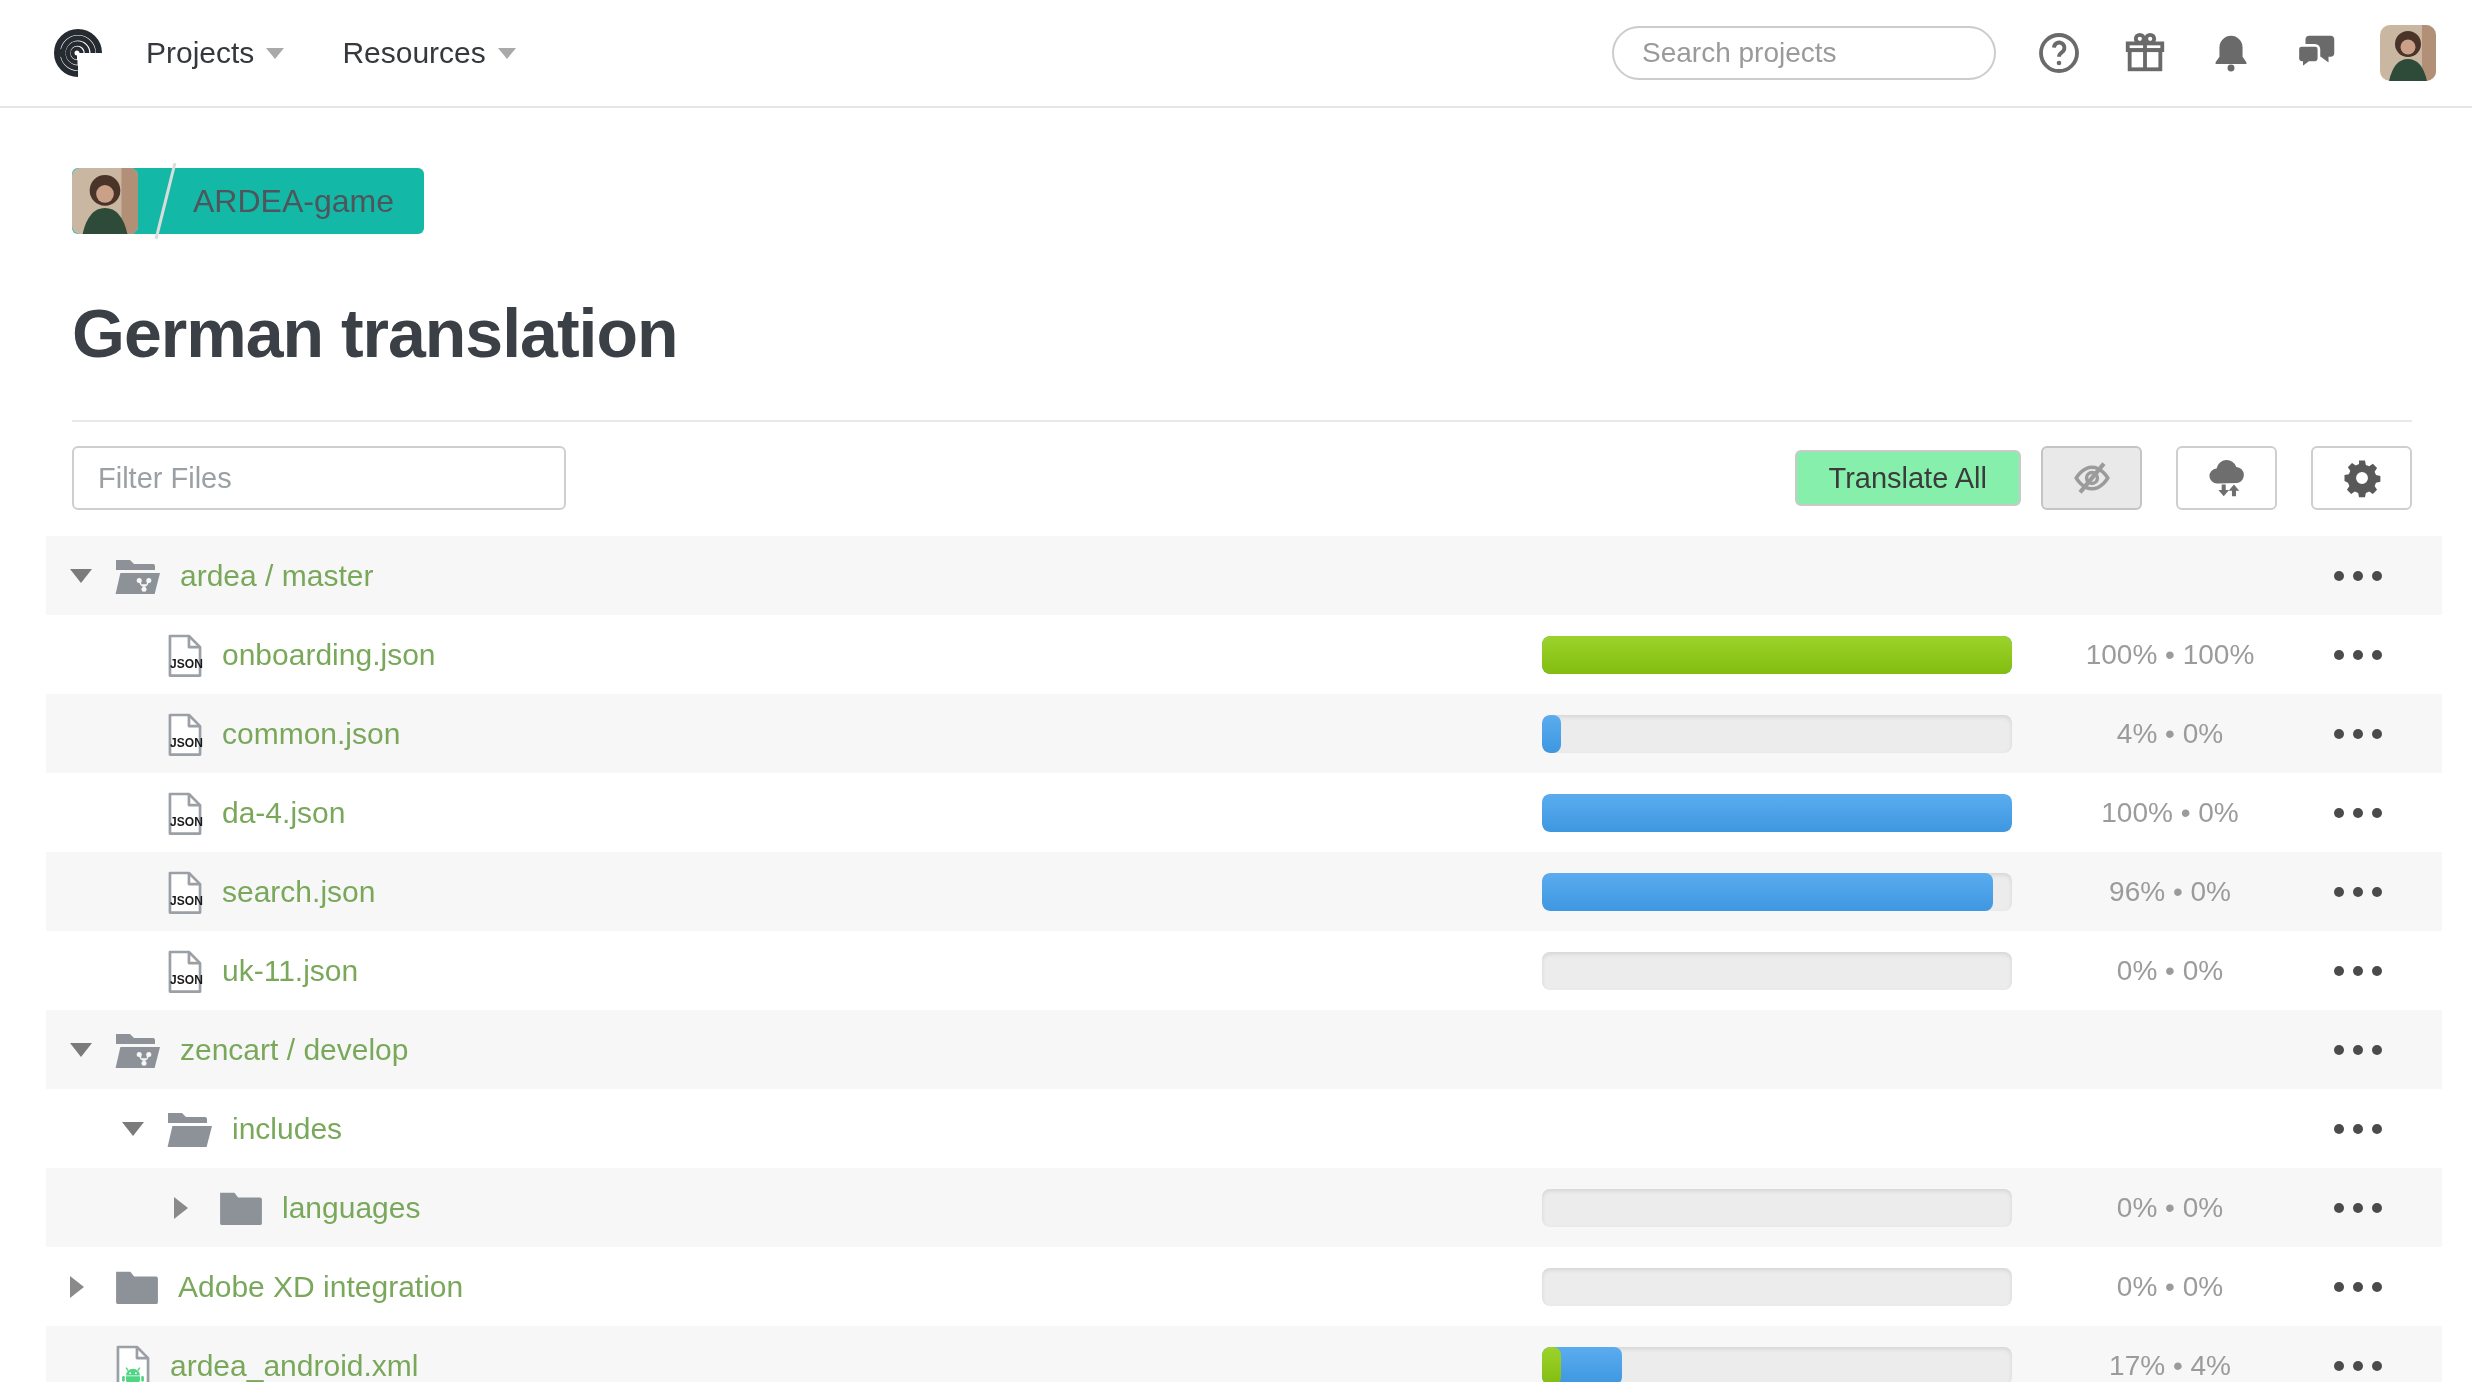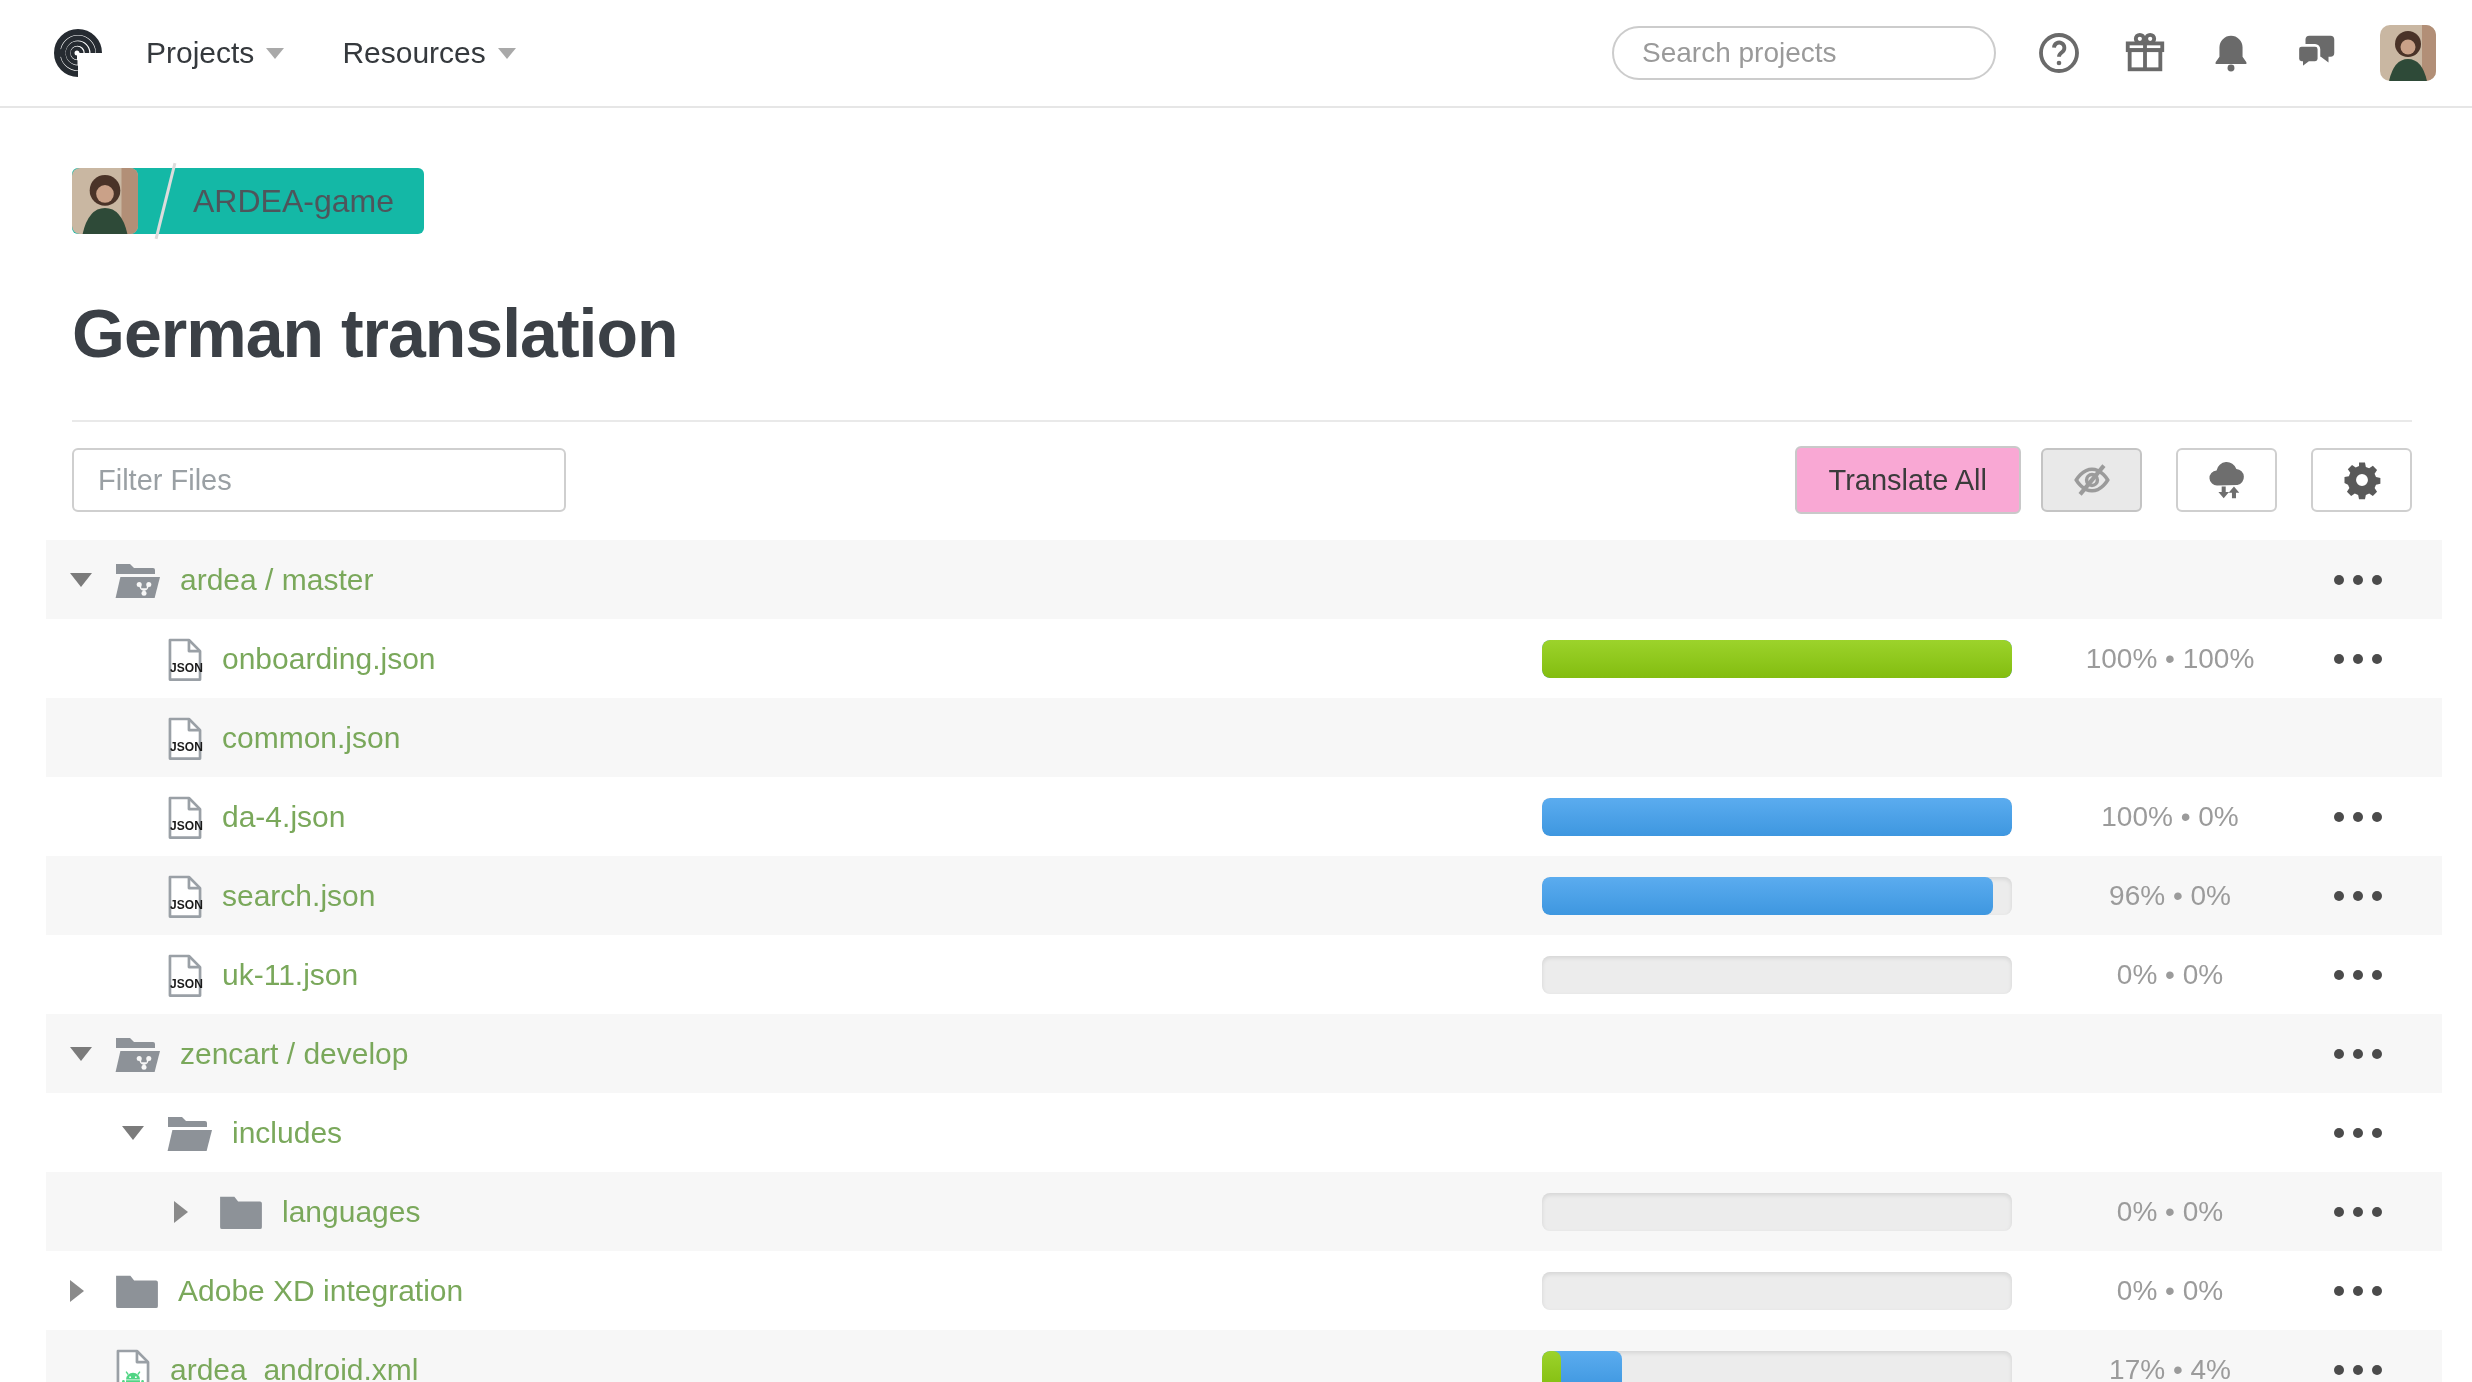--- a/index.html
+++ b/index.html
@@ -32,21 +32,21 @@
   .crumb .lbl { font-size:32px; color:#4e555b; }
 
   h1 { margin-top:56px; font-size:68px; font-weight:600; letter-spacing:-1px; color:#3b4046; }
 
   .toolbar-rule { margin-top:48px; border-top:2px solid #e9e9e9; }
   .toolbar { margin-top:24px; display:flex; align-items:center; }
   .filter-input { width:494px; height:64px; border:2px solid #cfcfcf; border-radius:6px;
     font-size:29px; padding:0 24px; color:#555; font-family:inherit; outline:none; }
   .filter-input::placeholder { color:#9aa0a4; }
   .tb-right { margin-left:auto; display:flex; align-items:center; }
-  .btn { height:68px; border:2px solid #c9c9c9; border-radius:6px; background:#f9a8d4;
+  .btn { height:56px; border:2px solid #c9c9c9; border-radius:6px; background:#86efac;
     font-size:29px; color:#3b3b3b; padding:0 32px; font-family:inherit; cursor:pointer; }
   .icon-btn { width:101px; height:64px; border:2px solid #cfcfcf; border-radius:6px; background:#fff;
     display:flex; align-items:center; justify-content:center; margin-left:34px; cursor:pointer; }
   .icon-btn.active { background:#e9e9e9; border-color:#c4c4c4; }
   .icon-btn:first-of-type { margin-left:20px; }
 
   
   .list { margin-top:26px; margin-left:-26px; margin-right:-30px; }
   .row { height:79px; display:flex; align-items:center; padding-right:44px; }
   .row:nth-child(odd) { background:#f7f7f7; }
@@ -247,20 +247,32 @@
       <span class="caret-slot"></span>
       <span class="row-ico">
             <svg width="38" height="46" viewBox="0 0 24 29">
     <path d="M2.5 2.5h12l7 7v18h-19z" fill="#fff" stroke="#9aa0a6" stroke-width="1.7" stroke-linejoin="round"></path>
     <path d="M14.5 2.5v7h7" fill="none" stroke="#9aa0a6" stroke-width="1.7" stroke-linejoin="round"></path>
     <text x="2.6" y="22.5" font-family="Liberation Sans,sans-serif" font-size="7.6" font-weight="bold" fill="#1a1a1a">JSON</text>
   </svg>
           </span>
       <a class="row-name">common.json</a>
     </div>
+    <div class="row-right">
+      <div class="track">
+        <div class="fill blue" style="width: 4%;"></div>
+            <div class="fill green" style="width: 0%;"></div>
+      </div>
+      <span class="pct">4% • 0%</span>
+      <span class="dots">
+            <i></i>
+            <i></i>
+            <i></i>
+          </span>
+    </div>
   </div>
       <div class="row">
     <div class="row-left" style="padding-left: 76px;">
       <span class="caret-slot"></span>
       <span class="row-ico">
             <svg width="38" height="46" viewBox="0 0 24 29">
     <path d="M2.5 2.5h12l7 7v18h-19z" fill="#fff" stroke="#9aa0a6" stroke-width="1.7" stroke-linejoin="round"></path>
     <path d="M14.5 2.5v7h7" fill="none" stroke="#9aa0a6" stroke-width="1.7" stroke-linejoin="round"></path>
     <text x="2.6" y="22.5" font-family="Liberation Sans,sans-serif" font-size="7.6" font-weight="bold" fill="#1a1a1a">JSON</text>
   </svg>

